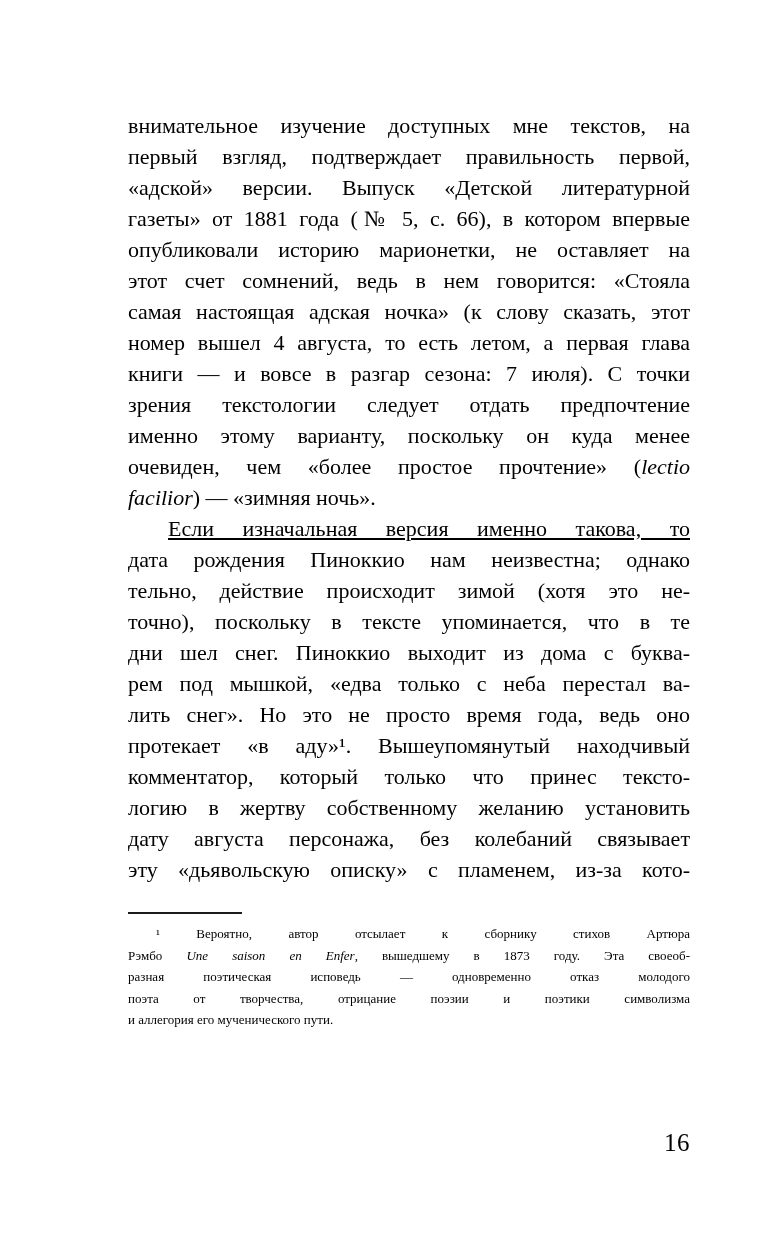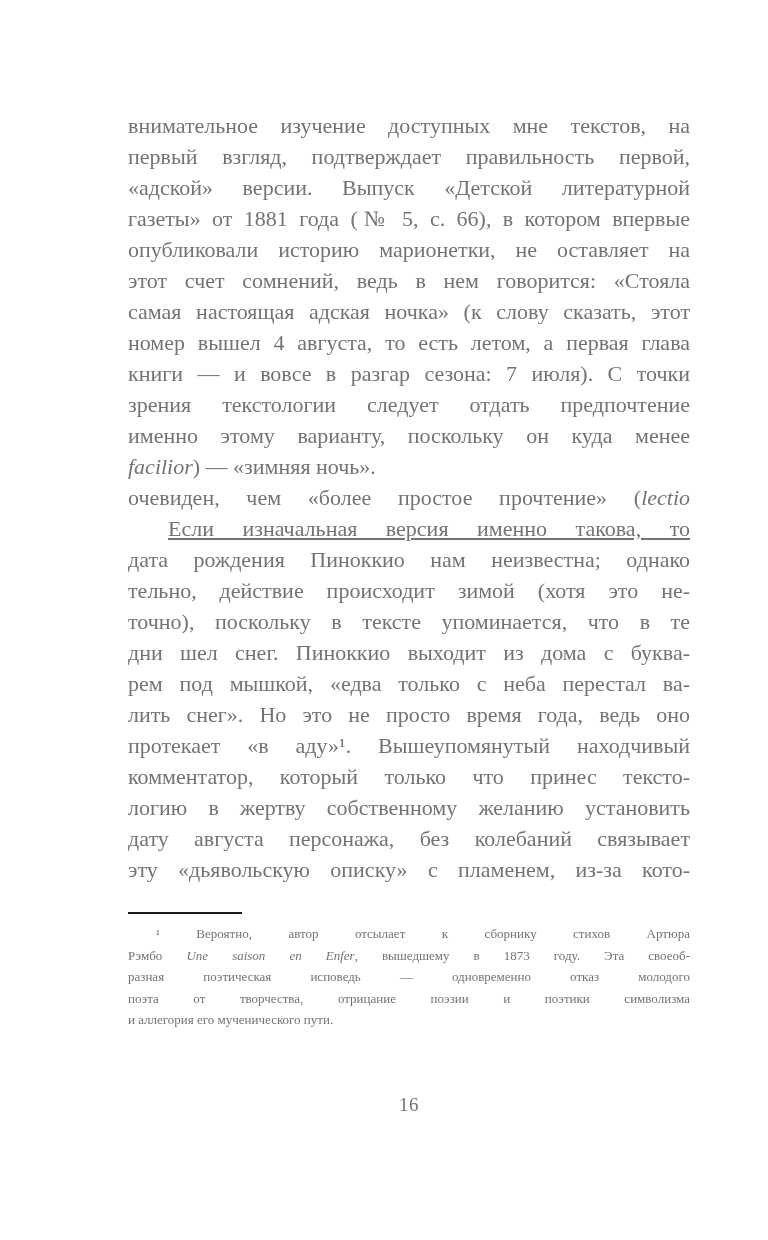--- a/index.html
+++ b/index.html
@@ -3,21 +3,21 @@
 <meta charset="utf-8">
 <style>
   html, body { margin: 0; padding: 0; background: #e8e8e8; }
   .page {
     position: relative;
     width: 768px;
     height: 1240px;
     background: #ffffff;
     overflow: hidden;
     font-family: "Liberation Serif", "DejaVu Serif", serif;
-    color: #737373;
+    color: #000000;
     margin: 0 auto;
   }
   .text-block {
     position: absolute;
     left: 128px;
     top: 110px;
     width: 562px;
   }
   .line {
     font-size: 22px;
@@ -35,25 +35,25 @@
     border-top: 2px solid #1b1b1b;
   }
   .footnote { margin-top: 9px; }
   .footnote .line {
     font-size: 13px;
     line-height: 21.5px;
   }
   .footnote .indent-fn { text-indent: 28px; }
   .page-number {
     position: absolute;
-    top: 1094px;
+    top: 1129px;
     left: 128px;
     width: 562px;
-    text-align: center;
-    font-size: 19px;
+    text-align: right;
+    font-size: 25px;
     letter-spacing: 0.5px;
   }
 </style>
 </head>
 <body>
 
 <div class="page">
   <div class="text-block">
     <div id="body-text">
         <div>
@@ -61,22 +61,22 @@
           <div class="line just">первый взгляд, подтверждает правильность первой,</div>
           <div class="line just">«адской» версии. Выпуск «Детской литературной</div>
           <div class="line just">газеты» от 1881 года (№ 5, с. 66), в котором впервые</div>
           <div class="line just">опубликовали историю марионетки, не оставляет на</div>
           <div class="line just">этот счет сомнений, ведь в нем говорится: «Стояла</div>
           <div class="line just">самая настоящая адская ночка» (к слову сказать, этот</div>
           <div class="line just">номер вышел 4 августа, то есть летом, а первая глава</div>
           <div class="line just">книги — и вовсе в разгар сезона: 7 июля). С точки</div>
           <div class="line just">зрения текстологии следует отдать предпочтение</div>
           <div class="line just">именно этому варианту, поскольку он куда менее</div>
+          <div class="line just"><span>очевиден, чем «более простое прочтение» (</span><span class="it">lectio</span></div>
           <div class="line"><span class="it">facilior</span><span>) — «зимняя ночь».</span></div>
-          <div class="line just"><span>очевиден, чем «более простое прочтение» (</span><span class="it">lectio</span></div>
         </div>
         <div>
           <div class="line just indent">Если изначальная версия именно такова, то</div>
           <div class="line just">дата рождения Пиноккио нам неизвестна; однако</div>
           <div class="line just">тельно, действие происходит зимой (хотя это не-</div>
           <div class="line just">точно), поскольку в тексте упоминается, что в те</div>
           <div class="line just">дни шел снег. Пиноккио выходит из дома с буква-</div>
           <div class="line just">рем под мышкой, «едва только с неба перестал ва-</div>
           <div class="line just">лить снег». Но это не просто время года, ведь оно</div>
           <div class="line just">протекает «в аду»¹. Вышеупомянутый находчивый</div>

